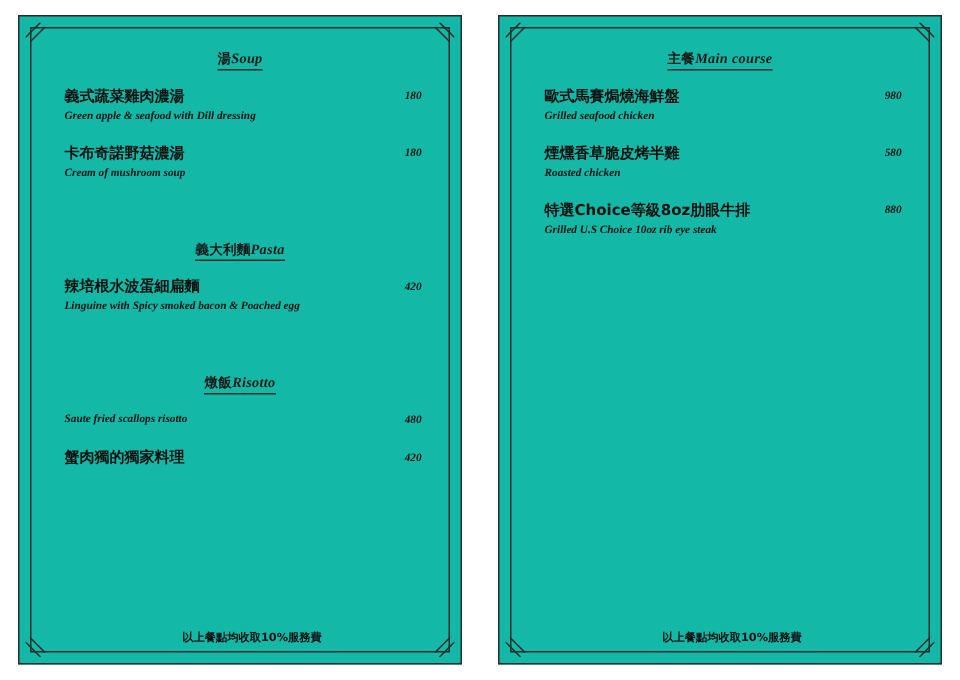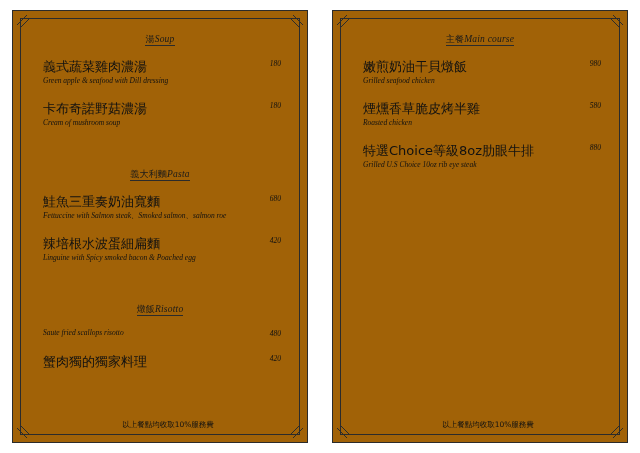--- a/index.html
+++ b/index.html
@@ -20,21 +20,22 @@
     height: 453px;
     box-sizing: border-box;
     padding: 10px 12px;
     gap: 24px;
   }
   .page {
     position: relative;
     flex: 1 1 0;
     border: 1px solid #2b2b2b;
     box-sizing: border-box;
-    background: #a16207;
+    background: #14b8a6;
+    font-weight: bold;
   }
   .page .inner-frame {
     position: absolute;
     left: 7px;
     top: 7px;
     right: 7px;
     bottom: 7px;
     border: 1px solid #2b2b2b;
     box-sizing: border-box;
     pointer-events: none;
@@ -80,21 +81,21 @@
   .items { padding: 0 10px 0 14px; }
   .item {
     display: flex;
     align-items: flex-start;
     justify-content: space-between;
     margin-bottom: 14px;
   }
   .item-text { flex: 1 1 auto; padding-right: 10px; }
   .item-zh {
     font-family: "DejaVu Sans", sans-serif;
-    font-size: 13px;
+    font-size: 10px;
     line-height: 1.35;
     color: #111;
     white-space: nowrap;
   }
   .item-en {
     font-size: 7.5px;
     font-style: italic;
     line-height: 1.4;
     color: #111;
     white-space: nowrap;
@@ -178,27 +179,20 @@
 
       <div class="spacer-lg"></div>
 
       <div class="section">
         <div class="section-title">
           <u><span class="zh">義大利麵</span><span>Pasta</span></u>
         </div>
         <div class="items">
           <div class="item">
             <div class="item-text">
-              <div class="item-zh">鮭魚三重奏奶油寬麵</div>
-              <div class="item-en">Fettuccine with Salmon steak、Smoked salmon、salmon roe</div>
-            </div>
-            <div class="item-price">680</div>
-          </div>
-          <div class="item">
-            <div class="item-text">
               <div class="item-zh">辣培根水波蛋細扁麵</div>
               <div class="item-en">Linguine with Spicy smoked bacon &amp; Poached egg</div>
             </div>
             <div class="item-price">420</div>
           </div>
         </div>
       </div>
 
       <div class="spacer-lg"></div>
 
@@ -255,21 +249,21 @@
     </div>
 
     <div class="page-body">
       <div class="section">
         <div class="section-title">
           <u><span class="zh">主餐</span><span>Main course</span></u>
         </div>
         <div class="items">
           <div class="item">
             <div class="item-text">
-              <div class="item-zh">嫩煎奶油干貝燉飯</div>
+              <div class="item-zh">歐式馬賽焗燒海鮮盤</div>
               <div class="item-en">Grilled seafood chicken</div>
             </div>
             <div class="item-price">980</div>
           </div>
           <div class="item">
             <div class="item-text">
               <div class="item-zh">煙燻香草脆皮烤半雞</div>
               <div class="item-en">Roasted chicken</div>
             </div>
             <div class="item-price">580</div>

